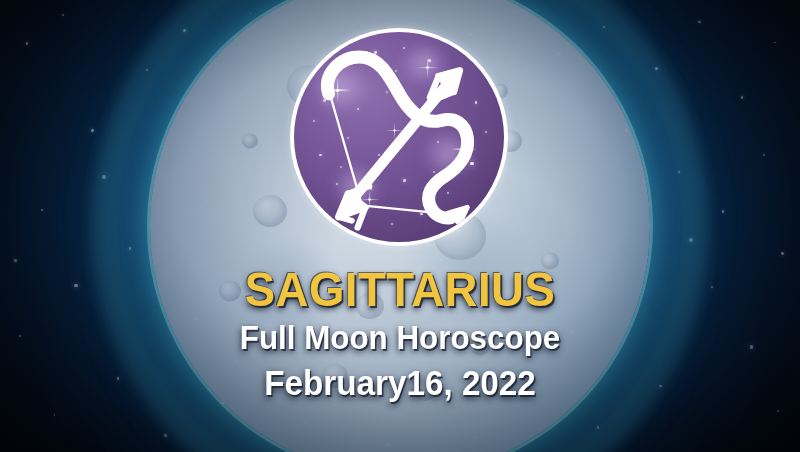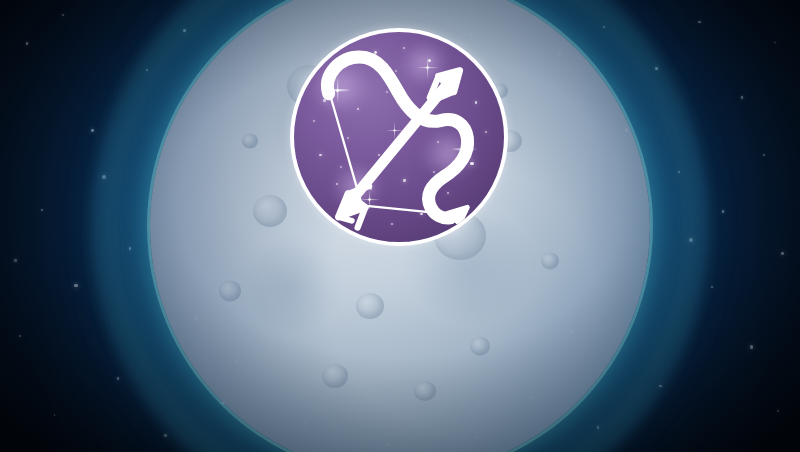--- a/index.html
+++ b/index.html
@@ -388,14 +388,19 @@
         <path d="M46 192 L56 168 L74 182 Z" stroke-width="7" stroke-linejoin="round"></path>
         <path d="M56 168 L78 160" stroke-width="6.5" stroke-linecap="round" fill="none"></path>
         <path d="M74 182 L66 203" stroke-width="6.5" stroke-linecap="round" fill="none"></path>
         <path d="M46 192 L60 196" stroke-width="6" stroke-linecap="round" fill="none"></path>
 
         <path d="M160 188 L180 182 L172 199 Z" stroke-width="5" stroke-linejoin="round"></path>
       </g>
     </svg>
   </div>
 
+  <div class="titles">
+    <span class="sign-name">SAGITTARIUS</span>
+    <span class="subtitle">Full Moon Horoscope</span>
+    <span class="date-line">February16, 2022</span>
+  </div>
 
 </div>
 
 </body></html>

